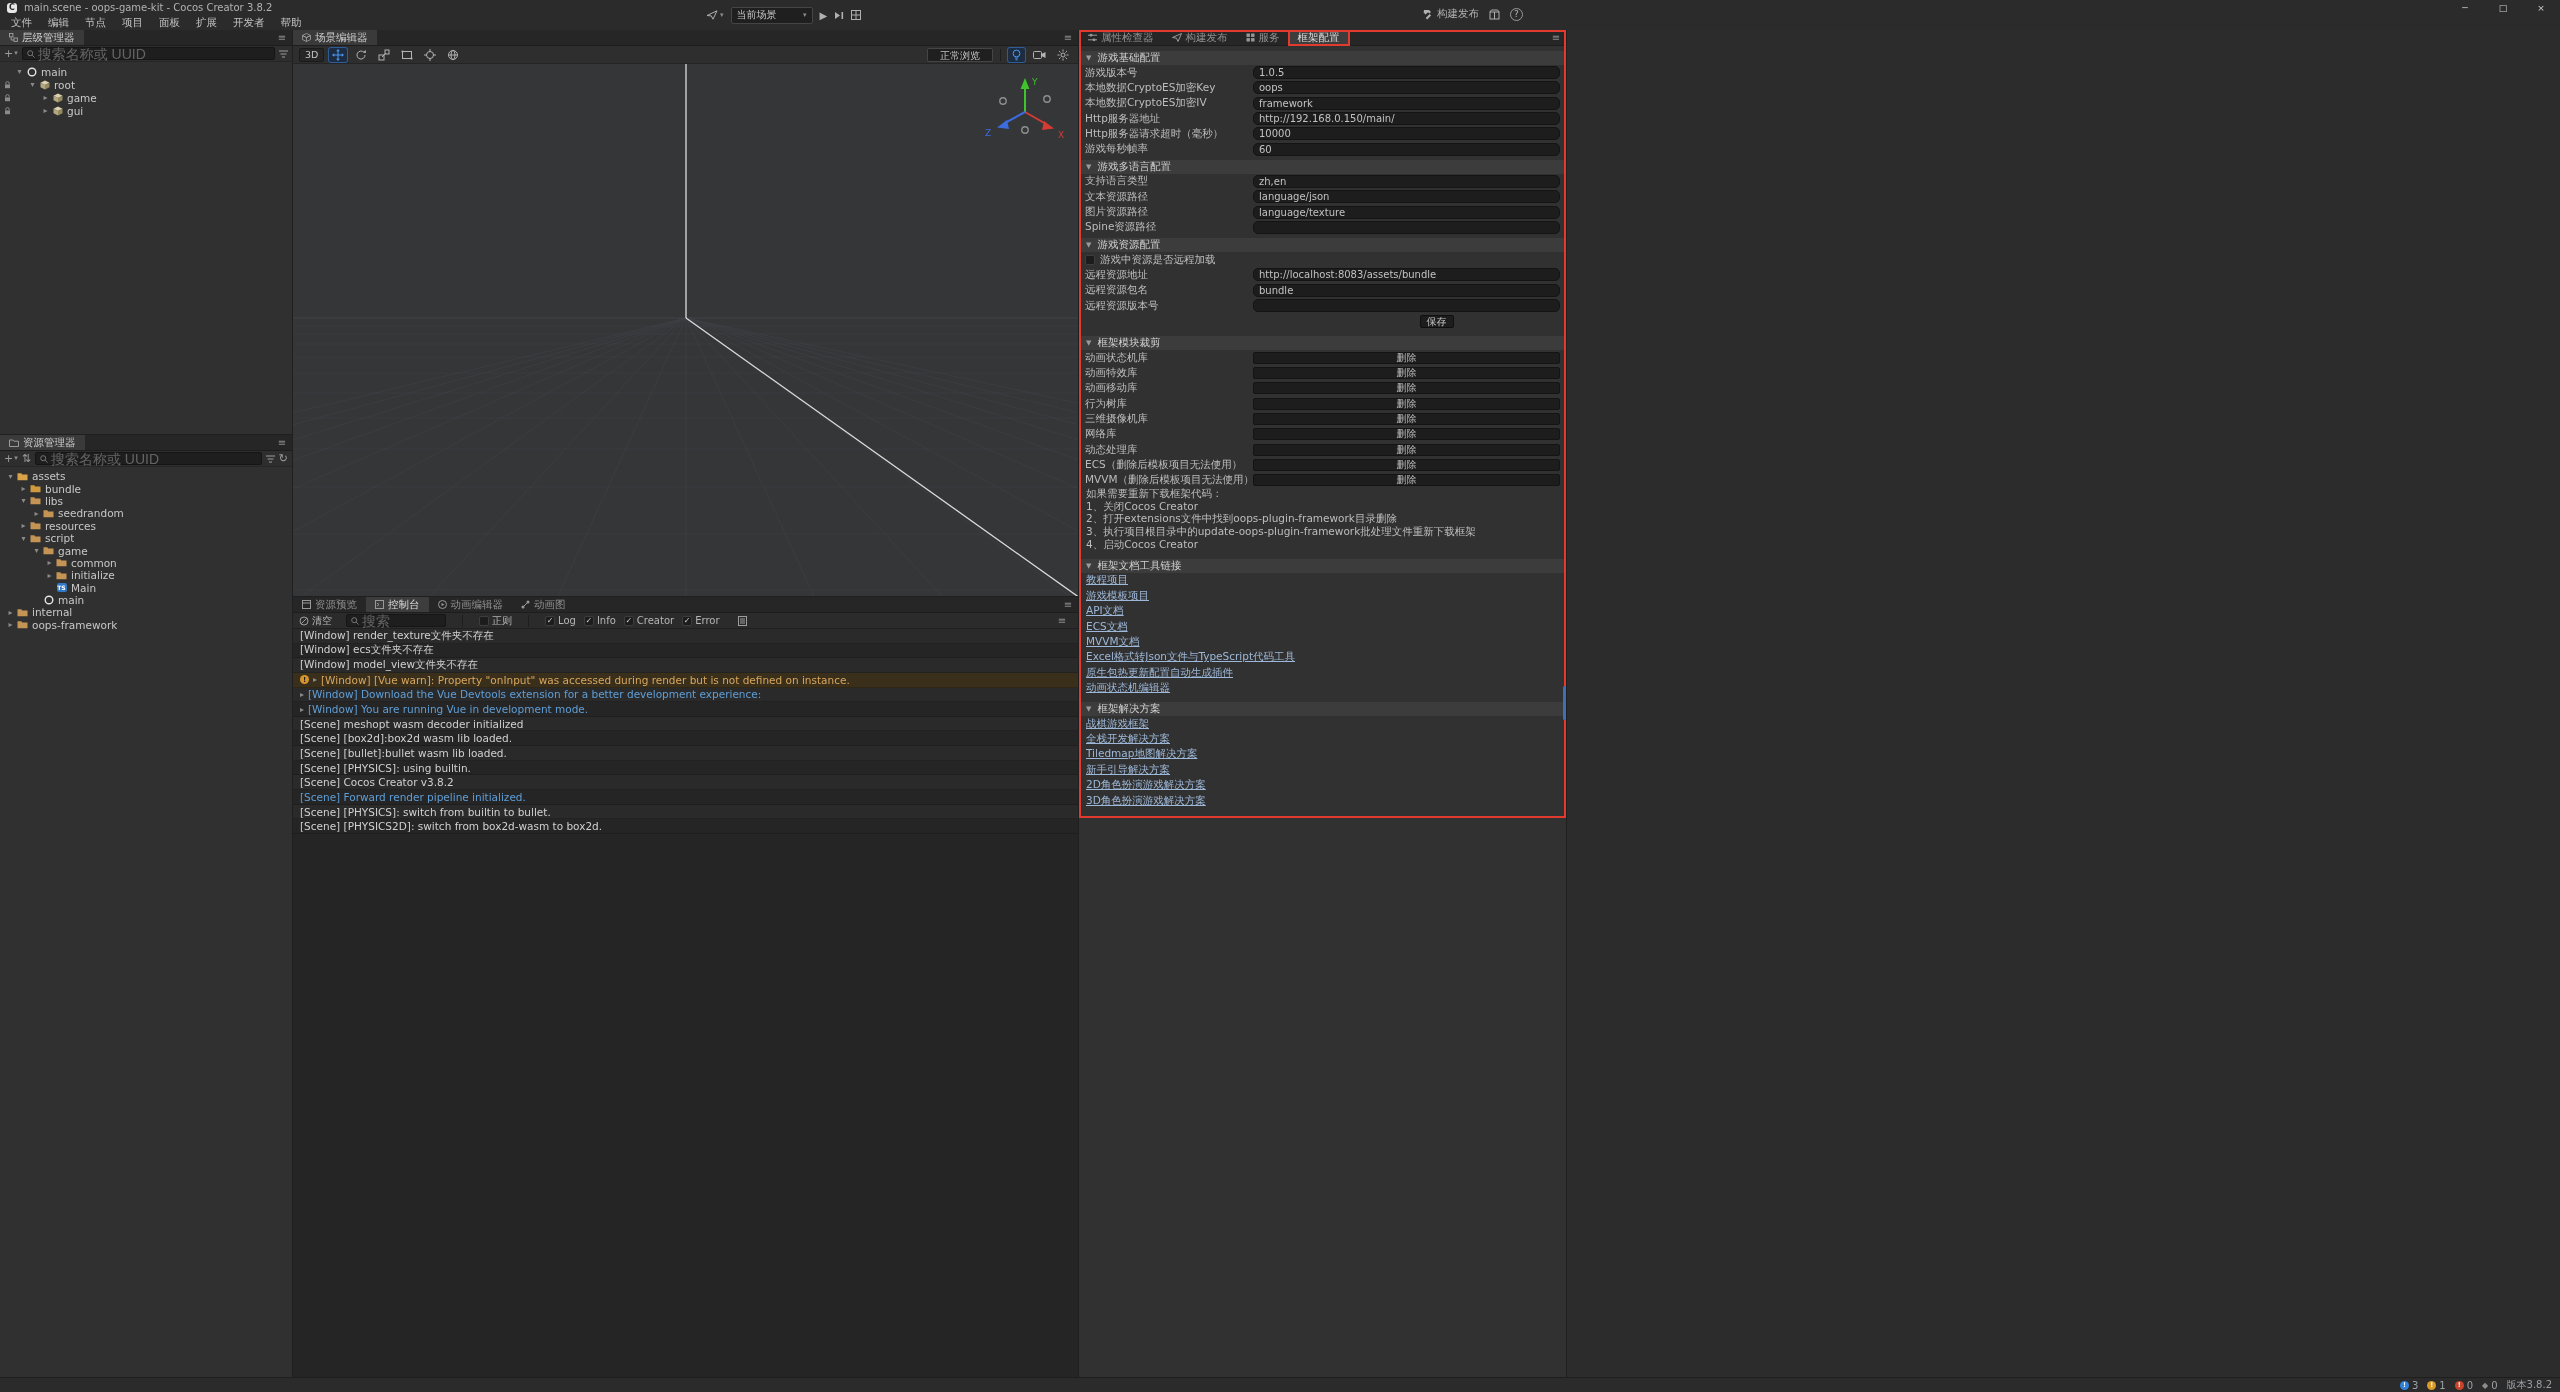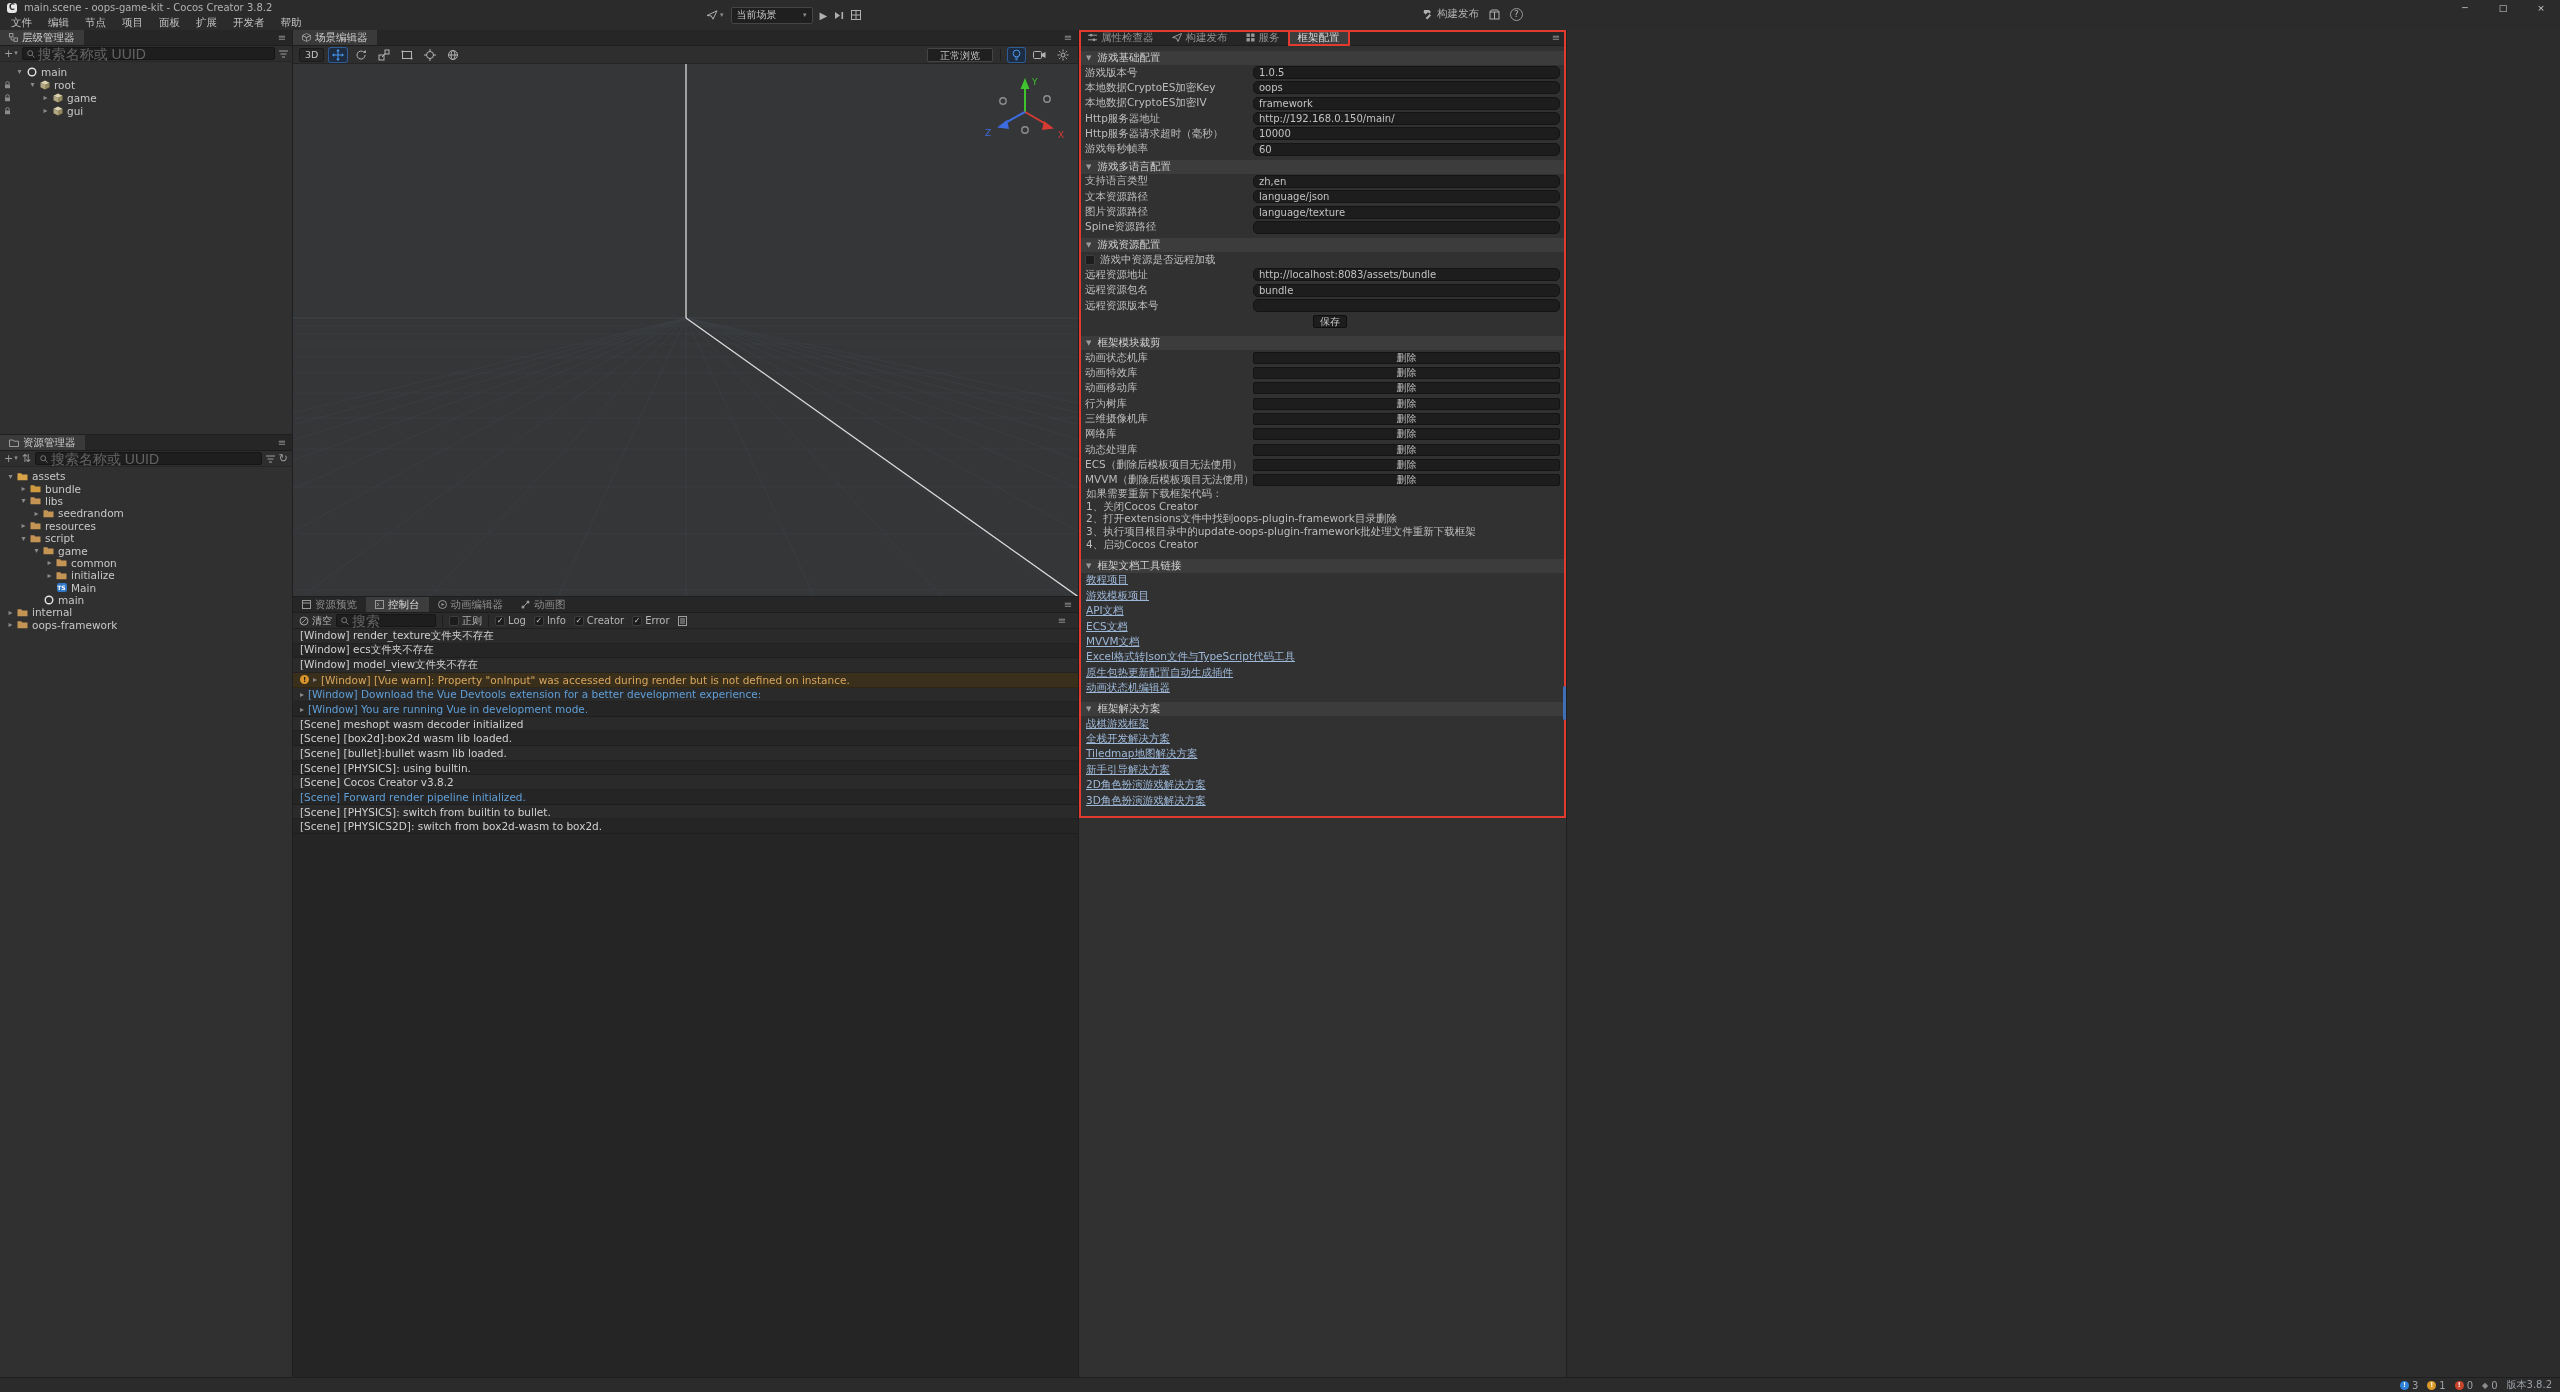--- a/index.html
+++ b/index.html
@@ -59,21 +59,21 @@
   #scene-tools{height:18px;background:#2e2e2e;display:flex;align-items:center;padding:0 6px;gap:5px;border-bottom:1px solid #242424;justify-content:flex-end;}
   .tool-btn{height:14px;min-width:16px;display:flex;align-items:center;justify-content:center;color:#b3b3b3;border-radius:2px;padding:0 3px;}
   .tool-btn.active{color:#4a9af5;background:#1d2c40;box-shadow:0 0 0 1px #2d5c96;}
   .tool-label{height:14px;background:#262626;border:1px solid #1a1a1a;border-radius:2px;color:#c5c5c5;font-size:9.5px;display:flex;align-items:center;padding:0 5px;}
   .tool-sep{width:1px;height:12px;background:#1e1e1e;margin:0 2px;}
   #viewport{position:absolute;left:0;top:34px;right:0;bottom:0;background:#343638;}
   #viewport svg.vp{position:absolute;left:0;top:0;}
   #gizmo{position:absolute;right:8px;top:6px;}
 
   
-  #console-filter{height:16px;display:flex;align-items:center;gap:4px;padding:0 6px;background:#2b2b2b;border-bottom:1px solid #202020;}
+  #console-filter{height:16px;display:flex;align-items:center;gap:14px;padding:0 6px;background:#2b2b2b;border-bottom:1px solid #202020;}
   .chk{width:10px;height:10px;background:#1c1c1c;border:1px solid #3d3d3d;border-radius:2px;display:inline-flex;align-items:center;justify-content:center;font-size:8px;color:#d0d0d0;flex:0 0 10px;}
   .chk.on::after{content:"✓";}
   .filter-item{display:flex;align-items:center;gap:3px;font-size:10px;color:#b5b5b5;}
   .console-search{width:100px;flex:none;}
   #console-logs{position:absolute;left:0;top:32px;right:0;bottom:0;background:#252525;}
   .log-row{height:14.65px;display:flex;align-items:center;padding:0 7px;gap:4px;font-size:10.5px;color:#d0d0d0;border-bottom:1px solid rgba(0,0,0,.18);white-space:nowrap;overflow:hidden;}
   .log-row.alt{background:#2a2a2a;}
   .log-row.warning{background:#3a2f1a;color:#d7a65f;}
   .log-row.info{color:#5f9fd8;}
   .log-arrow{color:#8a8a8a;font-size:8px;}
@@ -82,21 +82,21 @@
   
   #insp-body{position:absolute;left:0;top:16px;right:0;bottom:0;padding-top:2px;}
   .sec-head{height:14px;background:#3c3c3c;display:flex;align-items:center;padding:0 7px;gap:6px;color:#d2d2d2;font-size:10.5px;margin-top:3px;}
   .sec-arr{font-size:7px;color:#9a9a9a;}
   .prop-row{height:15.3px;display:flex;align-items:center;padding:0 6px;}
   .prop-label{flex:0 0 168px;font-size:10.5px;color:#bdbdbd;white-space:nowrap;overflow:hidden;}
   .prop-input{flex:1;height:13px;background:#1d1d1d;border:1px solid #141414;border-radius:5px;color:#c2c2c2;font-size:10px;padding:0 5px;font-family:inherit;outline:none;min-width:0;}
   .mod-row .del-strip{flex:1;height:12px;background:#1d1d1d;border:1px solid #141414;border-radius:2px;display:flex;align-items:center;justify-content:center;color:#b8b8b8;font-size:10px;text-align:right;}
   .note{padding:0 7px;height:12.6px;font-size:10.5px;color:#bdbdbd;display:flex;align-items:center;white-space:nowrap;}
   .ilink{margin:0 7px;height:15.4px;display:flex;align-items:center;font-size:10.5px;color:#9db8d8;text-decoration:underline;width:max-content;}
-  .save-row{height:17px;display:flex;align-items:center;padding:0 6px;}
+  .save-row{height:17px;display:flex;align-items:center;padding:0 6px;justify-content:center;}
   .save-btn{margin-left:228px;height:13px;min-width:30px;background:#1d1d1d;border:1px solid #0f0f0f;border-radius:2px;color:#c5c5c5;font-size:10px;display:flex;align-items:center;justify-content:center;padding:0 6px;}
   .chk-row{height:15.3px;display:flex;align-items:center;gap:5px;padding:0 6px;font-size:10.5px;color:#bdbdbd;}
 
   
   #annot-panel{position:absolute;left:0;top:0;width:100%;height:788px;border:2px solid #e23a2e;pointer-events:none;z-index:40;}
   .tab-annot{position:absolute;inset:-1px;border:2px solid #e23a2e;pointer-events:none;}
   #insp-scroll-thumb{position:absolute;right:0;top:656px;width:3px;height:34px;background:#3f6fb5;border-radius:2px;z-index:41;}
 
   
   #statusbar{position:absolute;left:0;top:1377px;width:2560px;height:15px;background:#2b2b2b;border-top:1px solid #1e1e1e;display:flex;align-items:center;justify-content:flex-end;padding:0 8px;gap:9px;font-size:10px;color:#9aa0a6;}

